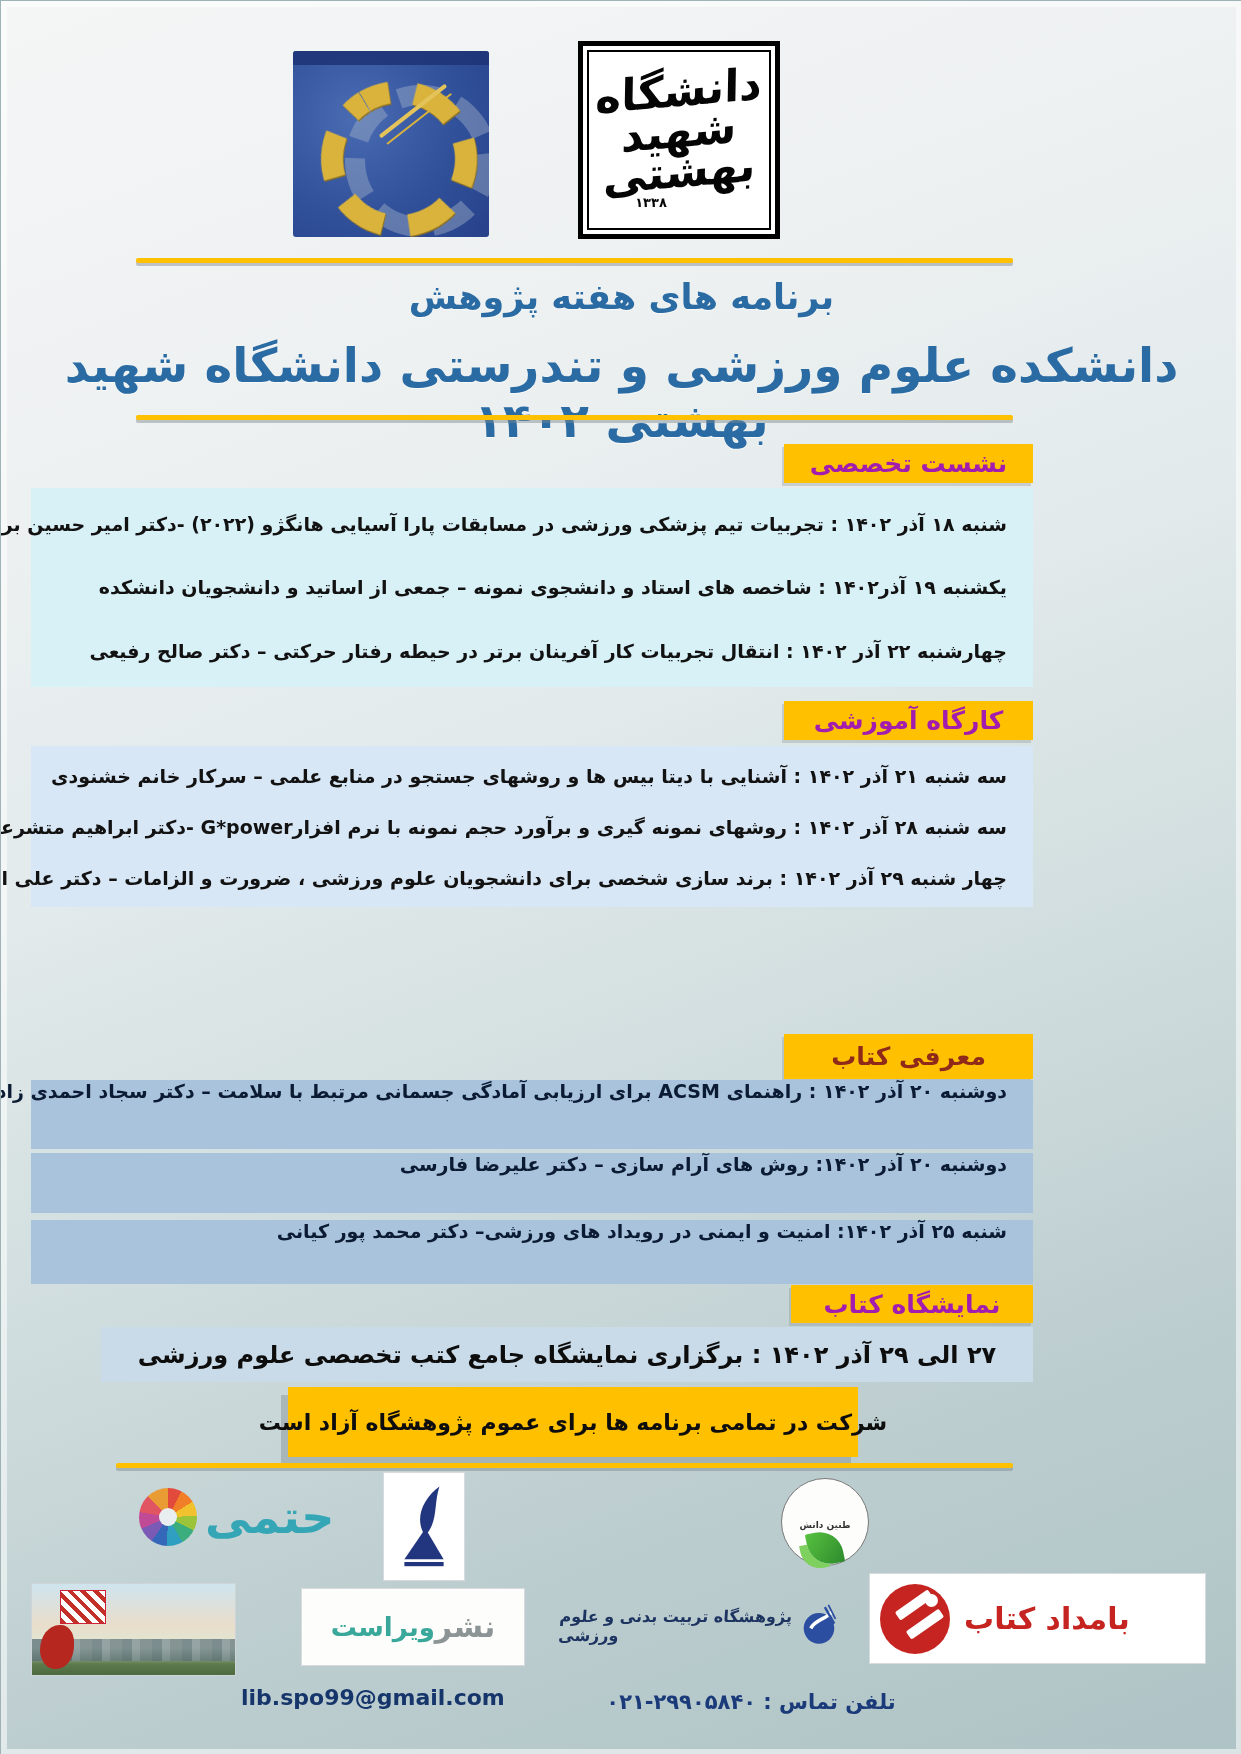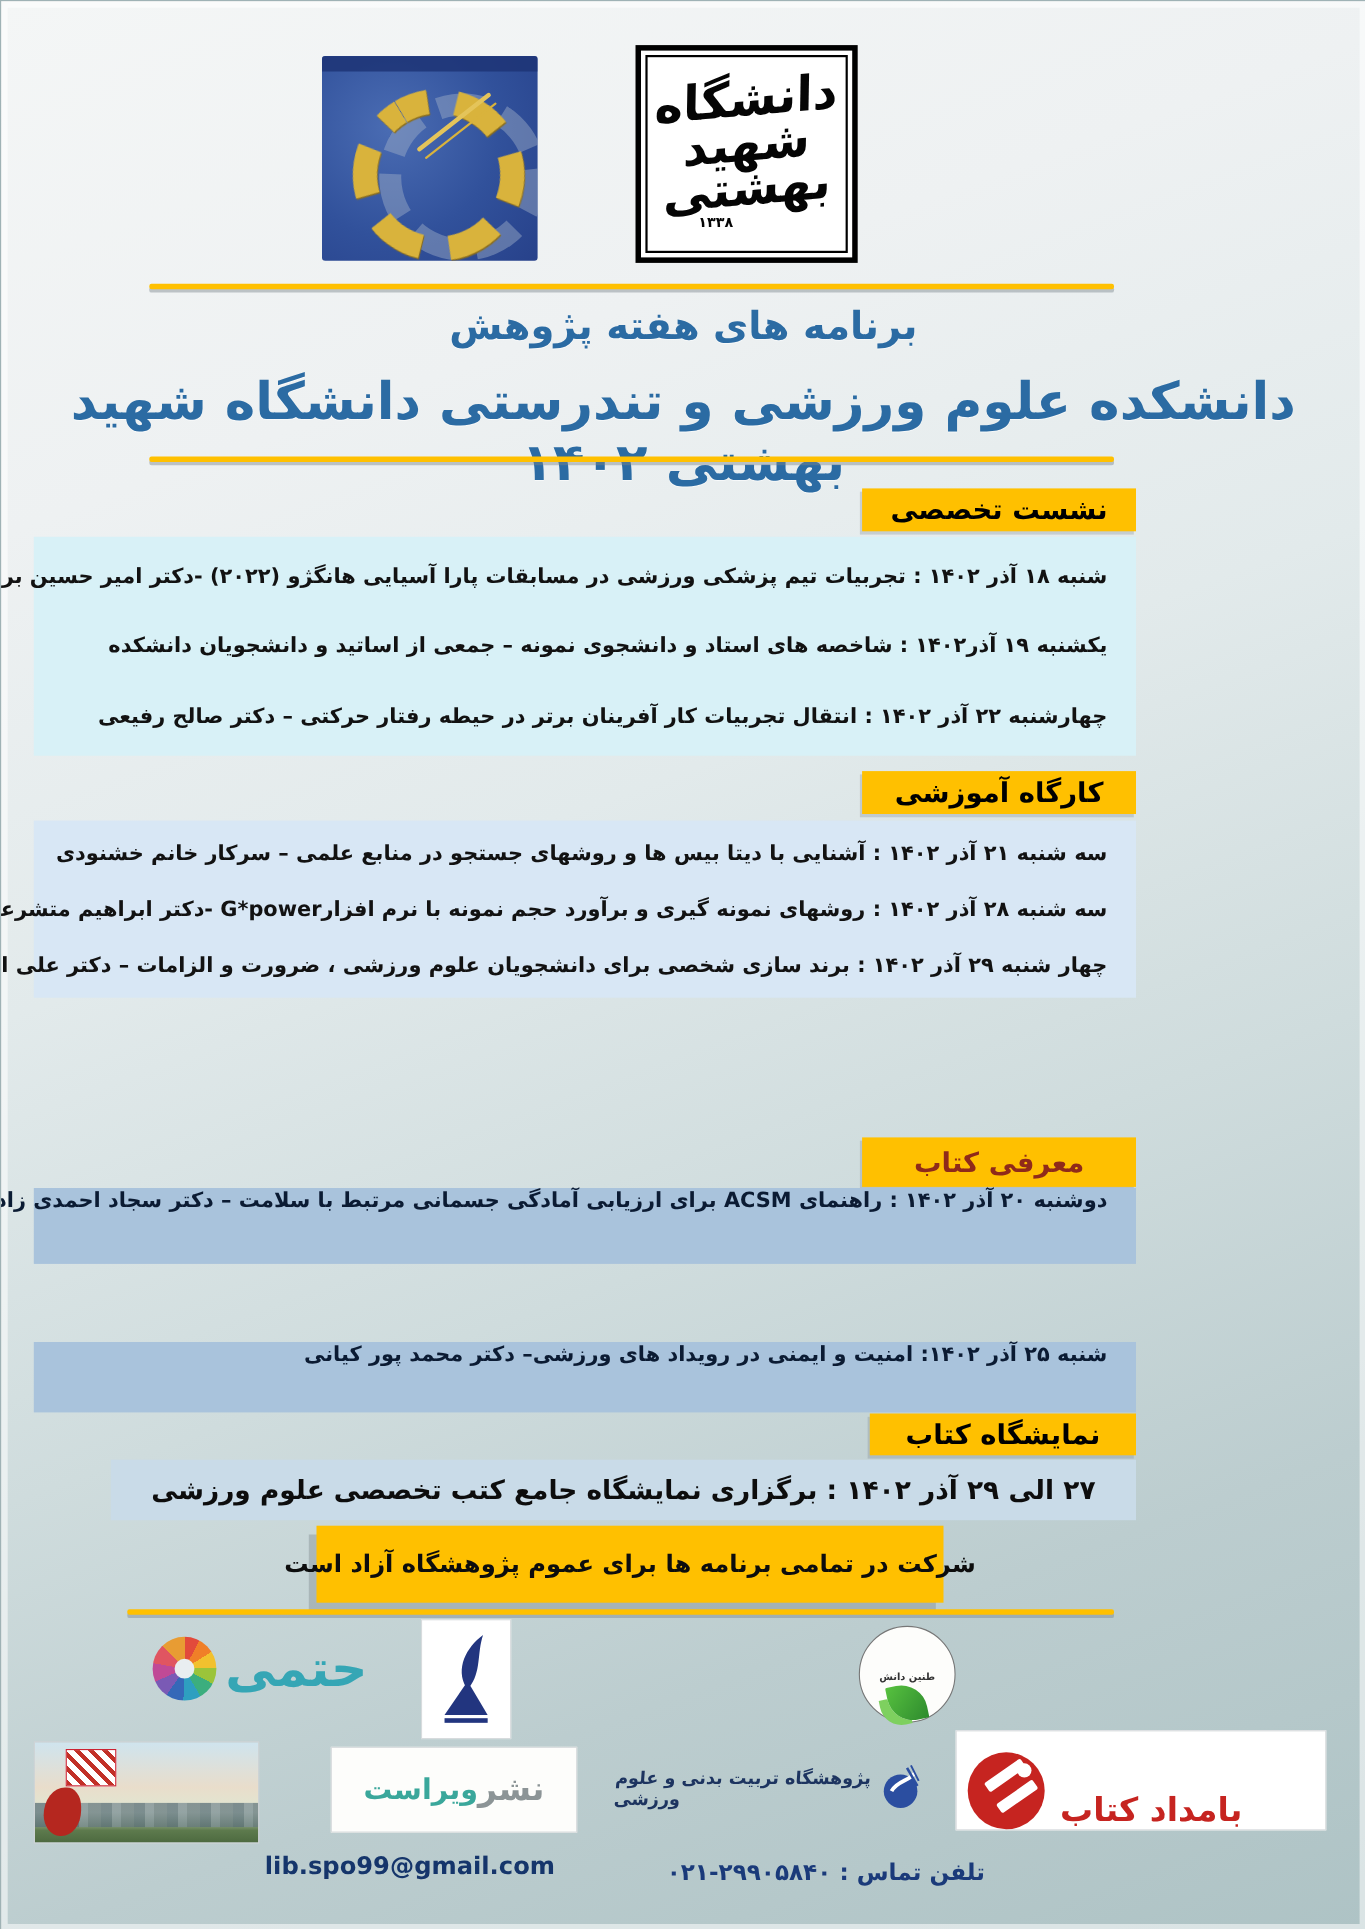--- a/index.html
+++ b/index.html
@@ -31,21 +31,21 @@
   .div1{left:135px;top:257px;width:877px;}
   .div2{left:135px;top:414px;width:877px;}
   .div3{left:115px;top:1462px;width:897px;}
   
   .title{left:0;right:0;text-align:center;font-weight:bold;color:#2b6ba3;
     text-shadow:0 1px 0 rgba(255,255,255,.6);}
   .title1{top:276px;font-size:35px;}
   .title2{top:337px;font-size:47px;}
   
   .sec-header{background:#FFC000;display:flex;align-items:center;justify-content:center;
-    font-weight:bold;font-size:25px;color:#000000;box-shadow:-2px 3px 0 rgba(125,136,141,.3);}
+    font-weight:bold;font-size:25px;color:#a21caf;box-shadow:-2px 3px 0 rgba(125,136,141,.3);}
   .sh1{left:783px;top:443px;width:249px;height:39px;}
   .sh2{left:783px;top:700px;width:249px;height:39px;}
   .sh3{left:783px;top:1033px;width:249px;height:45px;color:#8f2a1a;}
   .sh4{left:790px;top:1284px;width:242px;height:38px;}
   
   .content-box{left:30px;width:1002px;display:flex;flex-direction:column;justify-content:space-around;
     box-sizing:border-box;padding:4px 26px 4px 10px;}
   .cb1{top:487px;height:199px;background:#d8f1f7;}
   .cb2{top:745px;height:161px;background:#d8e7f5;}
   .book-box{left:30px;width:1002px;background:#a9c3dc;display:flex;
@@ -87,21 +87,21 @@
     background-image:repeating-linear-gradient(45deg,#c23027 0 4px,#fff 4px 9px);}
   .amir-blob{position:absolute;left:8px;bottom:6px;width:34px;height:44px;background:#b5271f;
     border-radius:60% 40% 55% 45%;}
   .virast{left:300px;top:1587px;width:222px;height:76px;background:#fdfdfb;border:1px solid #d7dbdd;
     display:flex;flex-direction:row;align-items:center;justify-content:center;line-height:1;}
   .virast-l1{font-weight:bold;font-size:30px;color:#8c9496;letter-spacing:6px;}
   .virast-l2{font-weight:bold;font-size:26px;color:#3aa79b;letter-spacing:2px;}
   .inst{left:558px;top:1585px;width:282px;height:80px;display:flex;align-items:center;gap:6px;}
   .inst-text{font-weight:bold;font-size:16px;color:#1d3460;text-align:left;transform:skewX(-4deg);}
   .bamdad{left:868px;top:1572px;width:337px;height:91px;background:#fff;border:1px solid #d7dbdd;
-    display:flex;direction:ltr;align-items:flex-end;gap:14px;padding:0 10px;box-sizing:border-box;}
+    display:flex;direction:ltr;align-items:center;gap:14px;padding:0 10px;box-sizing:border-box;}
   .bamdad-circle{width:70px;height:70px;border-radius:50%;background:#c62420;position:relative;flex:0 0 auto;}
   .bamdad-circle::before{content:"";position:absolute;left:14px;top:16px;width:40px;height:10px;background:#fff;
     transform:rotate(-35deg);border-radius:2px;box-shadow:-2px 22px 0 0 #fff;}
   .bamdad-circle::after{content:"";position:absolute;right:12px;top:10px;width:13px;height:13px;border-radius:50%;background:#fff;}
   .bamdad-word{font-weight:bold;font-size:30px;color:#c62420;}
   
   .email{left:240px;top:1684px;width:220px;text-align:center;font-weight:bold;font-size:22px;
     color:#15356b;direction:ltr;}
   .phone{left:600px;top:1689px;width:300px;text-align:center;font-weight:bold;font-size:21px;color:#1a3a7a;}
   .phone .num{direction:ltr;unicode-bidi:embed;}
@@ -141,20 +141,23 @@
   <div class="abs sec-header sh2">کارگاه آموزشی</div>
   <div class="abs content-box cb2">
     <div class="item">سه شنبه ۲۱ آذر ۱۴۰۲ : آشنایی با دیتا بیس ها و روشهای جستجو در منابع علمی – سرکار خانم خشنودی</div>
     <div class="item">سه شنبه ۲۸ آذر ۱۴۰۲ : روشهای نمونه گیری و برآورد حجم نمونه با نرم افزارG*power -دکتر ابراهیم متشرعی</div>
     <div class="item">چهار شنبه ۲۹ آذر ۱۴۰۲ :  برند سازی شخصی برای دانشجویان علوم ورزشی ، ضرورت و الزامات – دکتر علی افروزه</div>
   </div>
 
   <div class="abs sec-header sh3">معرفی  کتاب</div>
   <div class="abs book-box bb1">
     <div class="book-item">دوشنبه ۲۰ آذر ۱۴۰۲ : راهنمای ACSM  برای ارزیابی آمادگی جسمانی مرتبط با سلامت – دکتر سجاد احمدی زاد</div>
+  </div>
+  <div class="abs book-box bb2">
+    <div class="book-item">دوشنبه ۲۰ آذر ۱۴۰۲:  روش های آرام سازی –  دکتر علیرضا فارسی</div>
   </div>
   <div class="abs book-box bb3">
     <div class="book-item">شنبه ۲۵ آذر ۱۴۰۲:  امنیت و ایمنی در رویداد های ورزشی– دکتر محمد پور کیانی</div>
   </div>
 
   <div class="abs sec-header sh4">نمایشگاه کتاب</div>
   <div class="abs expo-box">
     <div class="expo-item">۲۷ الی ۲۹ آذر ۱۴۰۲ : برگزاری نمایشگاه جامع کتب تخصصی علوم ورزشی</div>
   </div>
 

